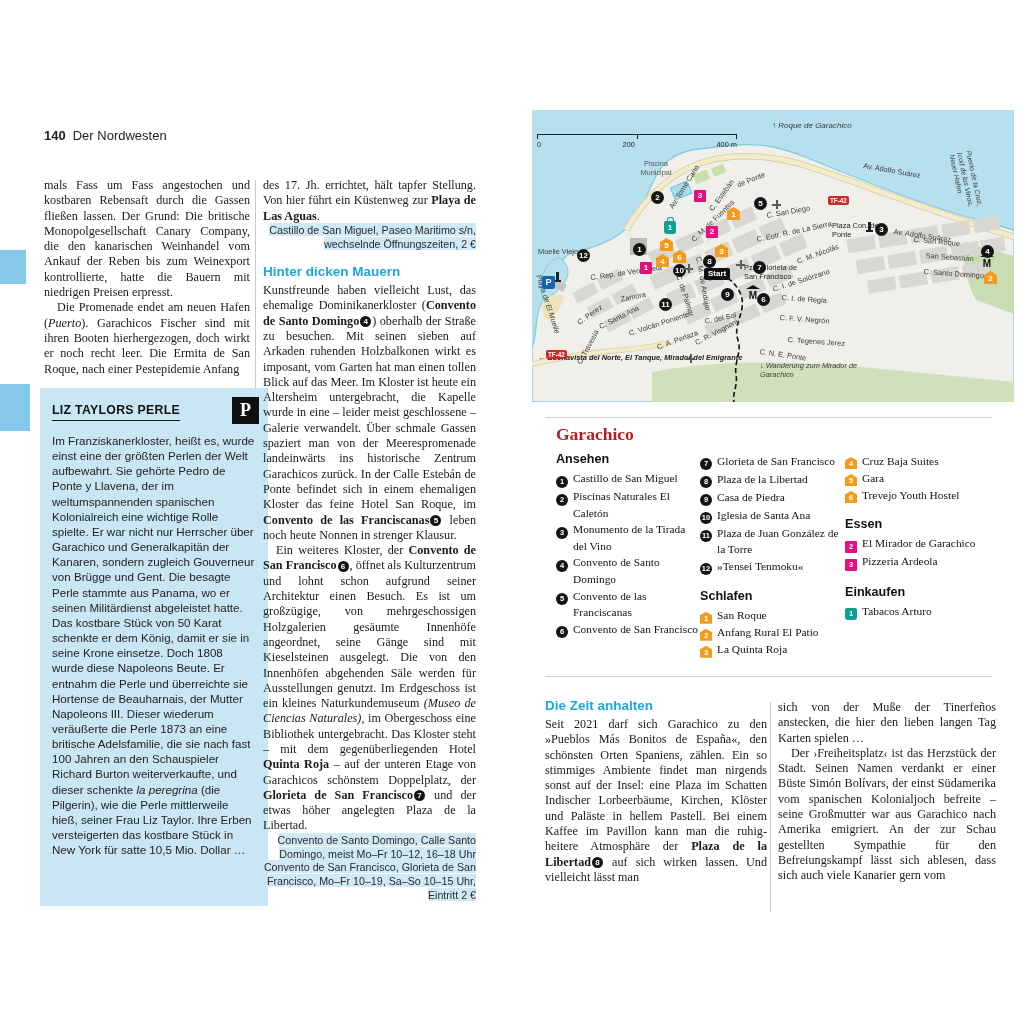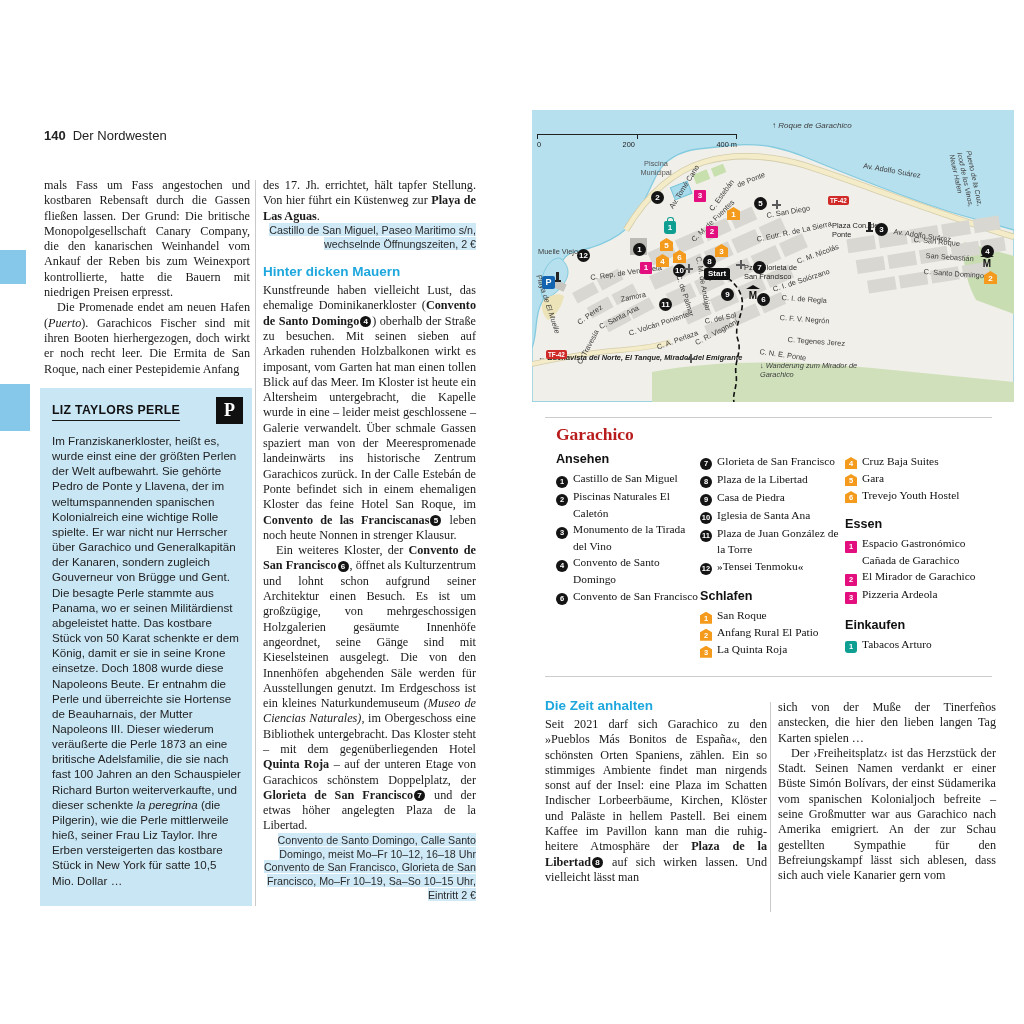--- a/index.html
+++ b/index.html
@@ -84,21 +84,21 @@
 
 <div class="header" style="left:44px;top:128px"><b>140</b><span>Der Nordwesten</span></div>
 
 <div class="vr" style="left:255px;top:180px;height:726px"></div>
 
 <div class="col" style="left:44px;top:178px;width:206px">
   <p>mals Fass um Fass angestochen und kostbaren Rebensaft durch die Gassen fließen lassen. Der Grund: Die britische Monopolgesellschaft Canary Company, die den kanarischen Weinhandel vom Ankauf der Reben bis zum Weinexport kontrollierte, hatte die Bauern mit niedrigen Preisen erpresst.</p>
   <p class="ind"><span>Die Promenade endet am neuen Hafen (</span><i>Puerto</i><span>). Garachicos Fischer sind mit ihren Booten hierhergezogen, doch wirkt er noch recht leer. Die Ermita de San Roque, nach einer Pestepidemie Anfang</span></p>
 </div>
 
-<div class="bluebox" style="left:40px;top:388px;width:212px;height:518px">
+<div class="bluebox" style="left:40px;top:388px;width:228px;height:518px">
   <h3>LIZ TAYLORS PERLE</h3>
   <div class="pbadge">P</div>
   <div class="bbody"><span>Im Franziskanerkloster, heißt es, wurde einst eine der größten Perlen der Welt aufbewahrt. Sie gehörte Pedro de Ponte y Llavena, der im weltumspannenden spanischen Kolonialreich eine wichtige Rolle spielte. Er war nicht nur Herrscher über Garachico und Generalkapitän der Kanaren, sondern zugleich Gouverneur von Brügge und Gent. Die besagte Perle stammte aus Panama, wo er seinen Militärdienst abgeleistet hatte. Das kostbare Stück von 50 Karat schenkte er dem König, damit er sie in seine Krone einsetze. Doch 1808 wurde diese Napoleons Beute. Er entnahm die Perle und überreichte sie Hortense de Beauharnais, der Mutter Napoleons III. Dieser wiederum veräußerte die Perle 1873 an eine britische Adelsfamilie, die sie nach fast 100 Jahren an den Schauspieler Richard Burton weiterverkaufte, und dieser schenkte </span><i>la peregrina</i><span> (die Pilgerin), wie die Perle mittlerweile hieß, seiner Frau Liz Taylor. Ihre Erben versteigerten das kostbare Stück in New York für satte 10,5 Mio. Dollar …</span></div>
 </div>
 
 <div class="col" style="left:263px;top:178px;width:213px">
   <p><span>des 17. Jh. errichtet, hält tapfer Stellung. Von hier führt ein Küstenweg zur </span><b>Playa de Las Aguas</b><span>.</span></p>
   <p class="info"><span>Castillo de San Miguel, Paseo Maritimo s/n, wechselnde Öffnungszeiten, 2 €</span></p>
   <div class="chead">Hinter dicken Mauern</div>
   <p><span>Kunstfreunde haben vielleicht Lust, das ehemalige Dominikanerkloster (</span><b>Convento de Santo Domingo</b><span class="nm">4</span><span>) oberhalb der Straße zu besuchen. Mit seinen sieben auf Arkaden ruhenden Holzbalkonen wirkt es imposant, vom Garten hat man einen tollen Blick auf das Meer. Im Kloster ist heute ein Altersheim untergebracht, die Kapelle wurde in eine – leider meist geschlossene – Galerie verwandelt. Über schmale Gassen spaziert man von der Meerespromenade landeinwärts ins historische Zentrum Garachicos zurück. In der Calle Estebán de Ponte befindet sich in einem ehemaligen Kloster das feine Hotel San Roque, im </span><b>Convento de las Franciscanas</b><span class="nm">5</span><span> leben noch heute Nonnen in strenger Klausur.</span></p>
@@ -262,20 +262,21 @@
 
 <div class="hr" style="left:545px;top:417px;width:447px"></div>
 <div class="ltitle" style="left:556px;top:424px">Garachico</div>
 
 <div class="lcol" style="left:556px;top:452px;width:142px">
   <h4>Ansehen</h4>
   <div class="li"><span class="lm">1</span><span>Castillo de San Miguel</span></div>
   <div class="li"><span class="lm">2</span><span>Piscinas Naturales El Caletón</span></div>
   <div class="li"><span class="lm">3</span><span>Monumento de la Tirada del Vino</span></div>
   <div class="li"><span class="lm">4</span><span>Convento de Santo Domingo</span></div>
+  <div class="li"><span class="lm">5</span><span>Convento de las Franciscanas</span></div>
   <div class="li"><span class="lm">6</span><span>Convento de San Francisco</span></div>
 </div>
 
 <div class="lcol" style="left:700px;top:452px;width:142px">
   <div class="li"><span class="lm">7</span><span>Glorieta de San Francisco</span></div>
   <div class="li"><span class="lm">8</span><span>Plaza de la Libertad</span></div>
   <div class="li"><span class="lm">9</span><span>Casa de Piedra</span></div>
   <div class="li"><span class="lm">10</span><span>Iglesia de Santa Ana</span></div>
   <div class="li"><span class="lm">11</span><span>Plaza de Juan González de la Torre</span></div>
   <div class="li"><span class="lm">12</span><span>»Tensei Tenmoku«</span></div>
@@ -283,21 +284,20 @@
   <div class="li"><span class="lm lmh">1</span><span>San Roque</span></div>
   <div class="li"><span class="lm lmh">2</span><span>Anfang Rural El Patio</span></div>
   <div class="li"><span class="lm lmh">3</span><span>La Quinta Roja</span></div>
 </div>
 
 <div class="lcol" style="left:845px;top:452px;width:150px">
   <div class="li"><span class="lm lmh">4</span><span>Cruz Baja Suites</span></div>
   <div class="li"><span class="lm lmh">5</span><span>Gara</span></div>
   <div class="li"><span class="lm lmh">6</span><span>Trevejo Youth Hostel</span></div>
   <h4 class="sp">Essen</h4>
-  <div class="li"><span class="lm lme">1</span><span>Espacio Gastronómico Cañada de Garachico</span></div>
   <div class="li"><span class="lm lme">2</span><span>El Mirador de Garachico</span></div>
   <div class="li"><span class="lm lme">3</span><span>Pizzeria Ardeola</span></div>
   <h4 class="sp">Einkaufen</h4>
   <div class="li"><span class="lm lmk">1</span><span>Tabacos Arturo</span></div>
 </div>
 
 <div class="hr" style="left:545px;top:676px;width:447px"></div>
 
 <div class="vr" style="left:770px;top:702px;height:210px"></div>
 

